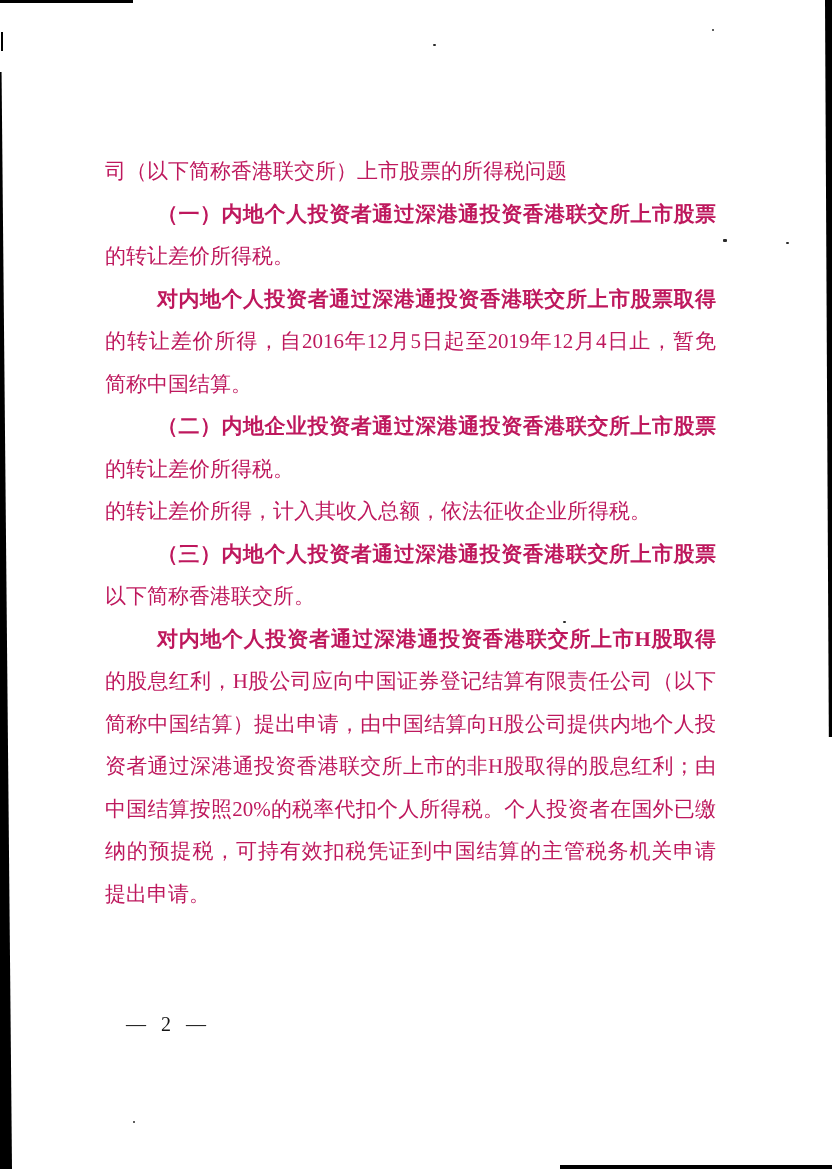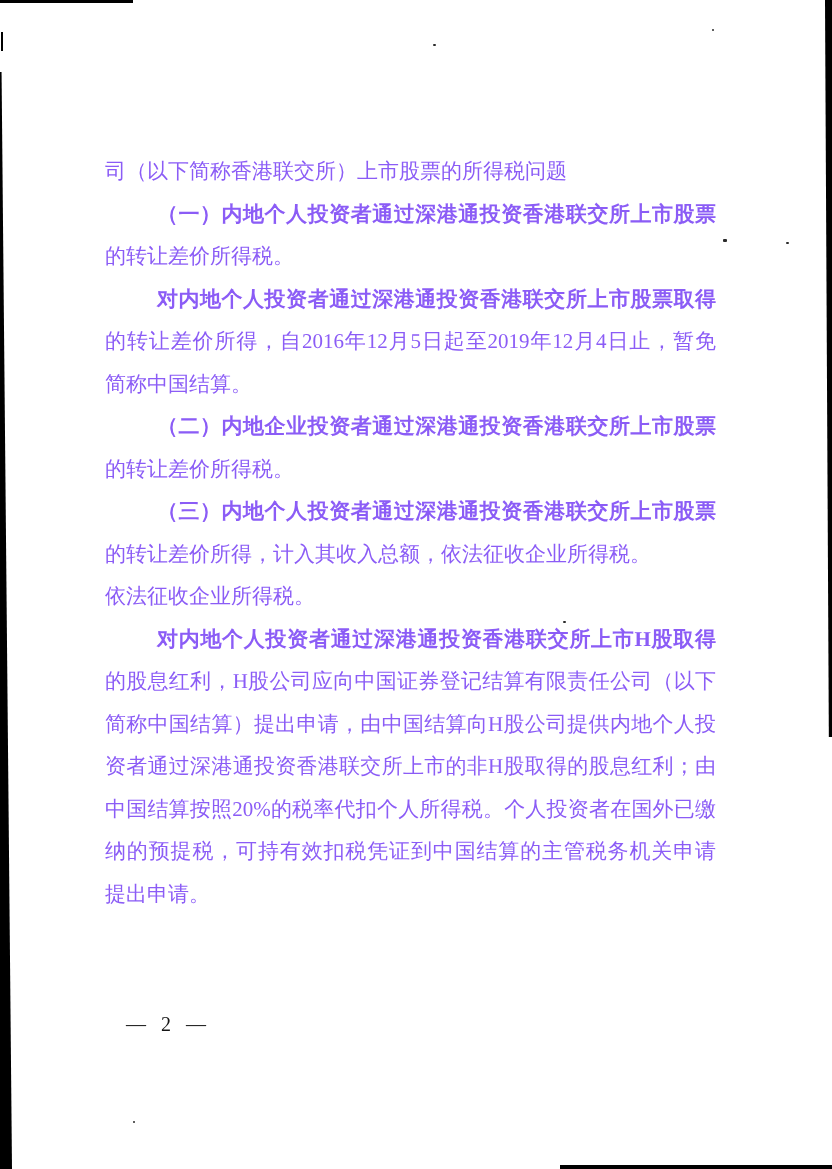--- a/index.html
+++ b/index.html
@@ -22,21 +22,21 @@
     position: absolute;
     left: 105px;
     top: 150px;
     width: 611px;
   }
   .text-line {
     height: 42.5px;
     line-height: 42.5px;
     font-size: 21px;
     white-space: nowrap;
-    color: #8b5cf6;
+    color: #be185d;
     text-rendering: geometricPrecision;
   }
   .text-line.justify {
     white-space: normal;
     text-align: justify;
     text-align-last: justify;
     text-justify: inter-character;
   }
   .text-line.indent {
     text-indent: 52px;
@@ -103,23 +103,23 @@
 
   <div id="doc-lines">
       <div class="text-line">司（以下简称香港联交所）上市股票的所得税问题</div>
       <div class="text-line indent justify">（一）内地个人投资者通过深港通投资香港联交所上市股票</div>
       <div class="text-line">的转让差价所得税。</div>
       <div class="text-line indent justify">对内地个人投资者通过深港通投资香港联交所上市股票取得</div>
       <div class="text-line justify">的转让差价所得，自2016年12月5日起至2019年12月4日止，暂免</div>
       <div class="text-line">简称中国结算。</div>
       <div class="text-line indent justify">（二）内地企业投资者通过深港通投资香港联交所上市股票</div>
       <div class="text-line">的转让差价所得税。</div>
+      <div class="text-line">的转让差价所得，计入其收入总额，依法征收企业所得税。</div>
       <div class="text-line indent justify">（三）内地个人投资者通过深港通投资香港联交所上市股票</div>
-      <div class="text-line">的转让差价所得，计入其收入总额，依法征收企业所得税。</div>
-      <div class="text-line">依法征收企业所得税。</div>
+      <div class="text-line">以下简称香港联交所。</div>
       <div class="text-line indent justify">对内地个人投资者通过深港通投资香港联交所上市H股取得</div>
       <div class="text-line justify">的股息红利，H股公司应向中国证券登记结算有限责任公司（以下</div>
       <div class="text-line justify">简称中国结算）提出申请，由中国结算向H股公司提供内地个人投</div>
       <div class="text-line justify">资者通过深港通投资香港联交所上市的非H股取得的股息红利；由</div>
       <div class="text-line justify">中国结算按照20%的税率代扣个人所得税。个人投资者在国外已缴</div>
       <div class="text-line justify">纳的预提税，可持有效扣税凭证到中国结算的主管税务机关申请</div>
       <div class="text-line">提出申请。</div>
     </div>
 
   <div id="page-number">— 2 —</div>

